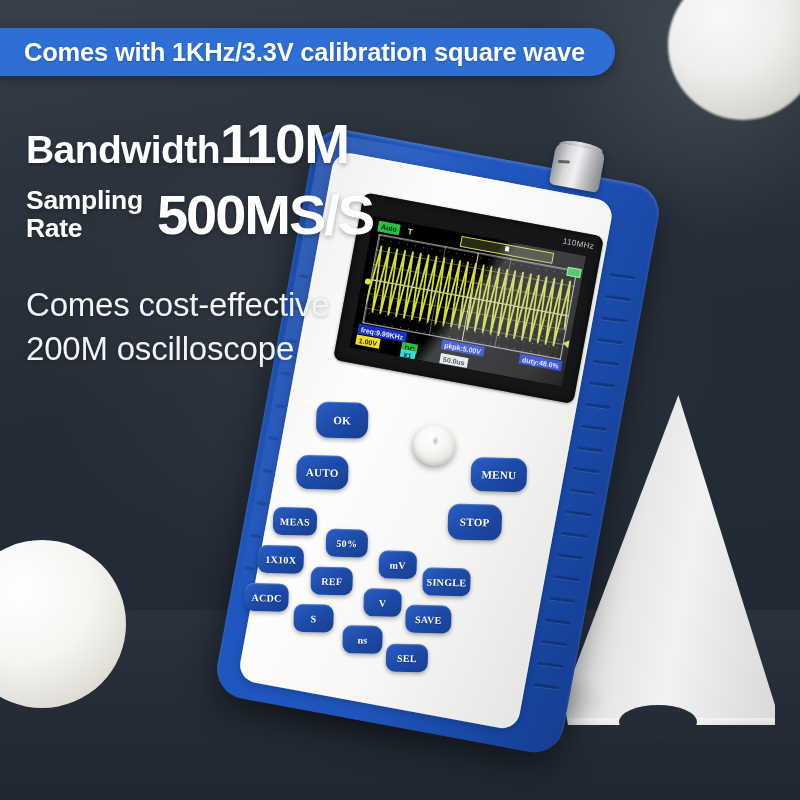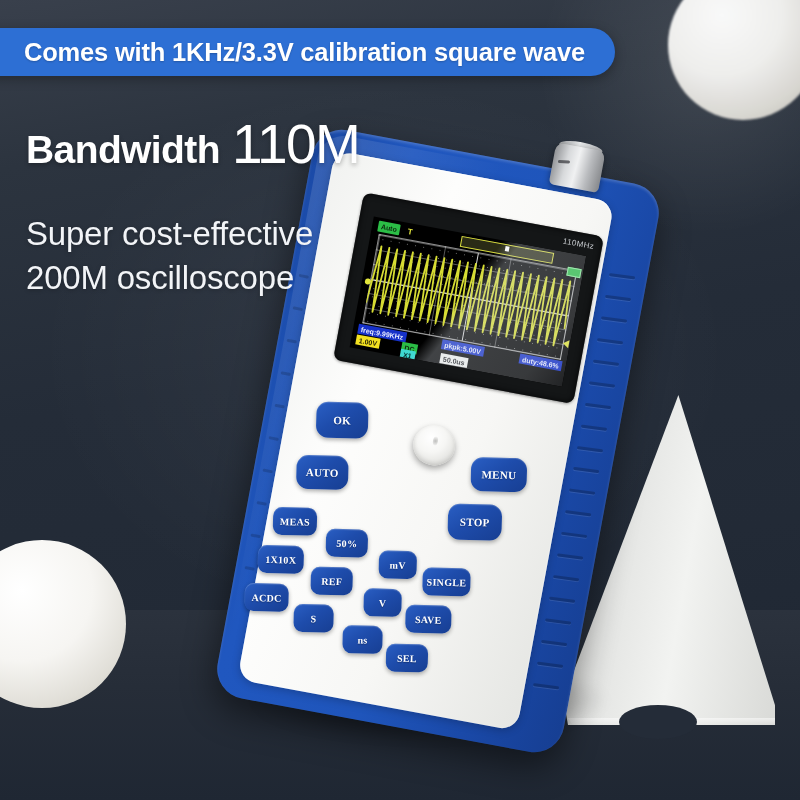--- a/index.html
+++ b/index.html
@@ -104,22 +104,21 @@
   }
   .spec-row.r1 { margin-bottom: 2px; }
   .spec-label-1 {
     font-size: 39px;
     font-weight: bold;
     letter-spacing: -0.6px;
     text-shadow: 0 2px 4px rgba(0,0,0,0.28);
   }
   .spec-value-1 {
     font-size: 55px;
-    font-weight: normal;
-    margin-left: 12px;
+    font-weight: bold;
     letter-spacing: -1.5px;
     text-shadow: 0 2px 5px rgba(0,0,0,0.30);
   }
   .spec-row.r2 {
     margin-top: 6px;
     align-items: center;
   }
   .spec-label-2 {
     font-size: 26.5px;
     font-weight: bold;
@@ -555,22 +554,29 @@
 
   <div class="banner">
     <span class="banner-text">Comes with 1KHz/3.3V calibration square wave</span>
   </div>
 
   <div class="copy">
     <div class="spec-row r1">
       <span class="spec-label-1">Bandwidth</span>
       <span class="spec-value-1">110M</span>
     </div>
+    <div class="spec-row r2">
+      <span class="spec-label-2">
+        <span>Sampling</span>
+        <span>Rate</span>
+      </span>
+      <span class="spec-value-2">500MS/S</span>
+    </div>
     <div class="tagline">
-      <span>Super cost-effective</span>
+      <span>Comes cost-effective</span>
       <span>200M oscilloscope</span>
     </div>
   </div>
 
   <div class="stand">
     <div class="stand-body"></div>
     <div class="stand-edge"></div>
     <div class="stand-notch"></div>
   </div>
 

